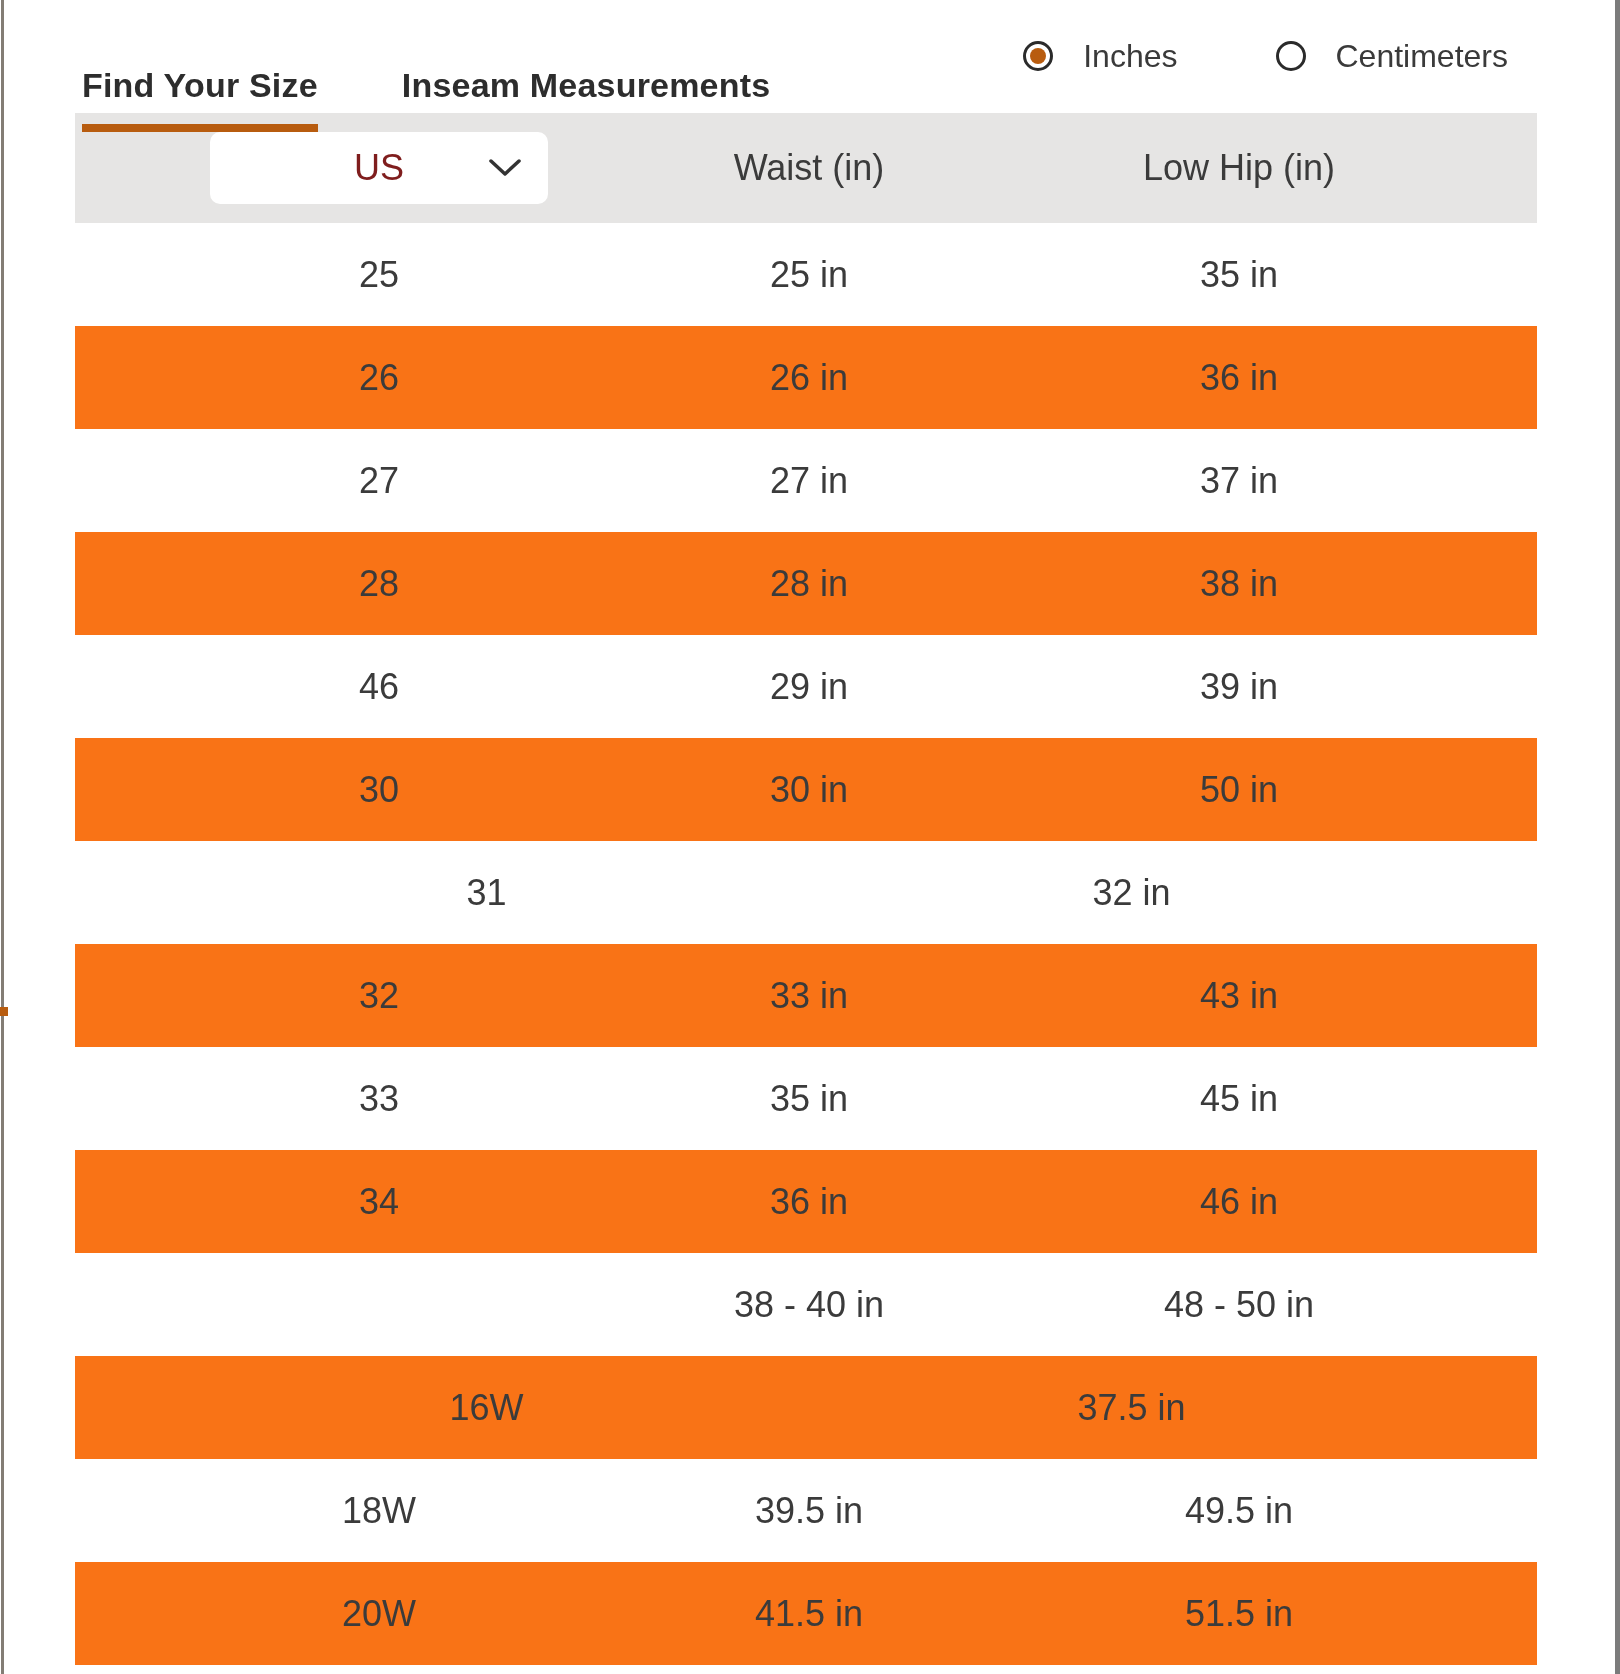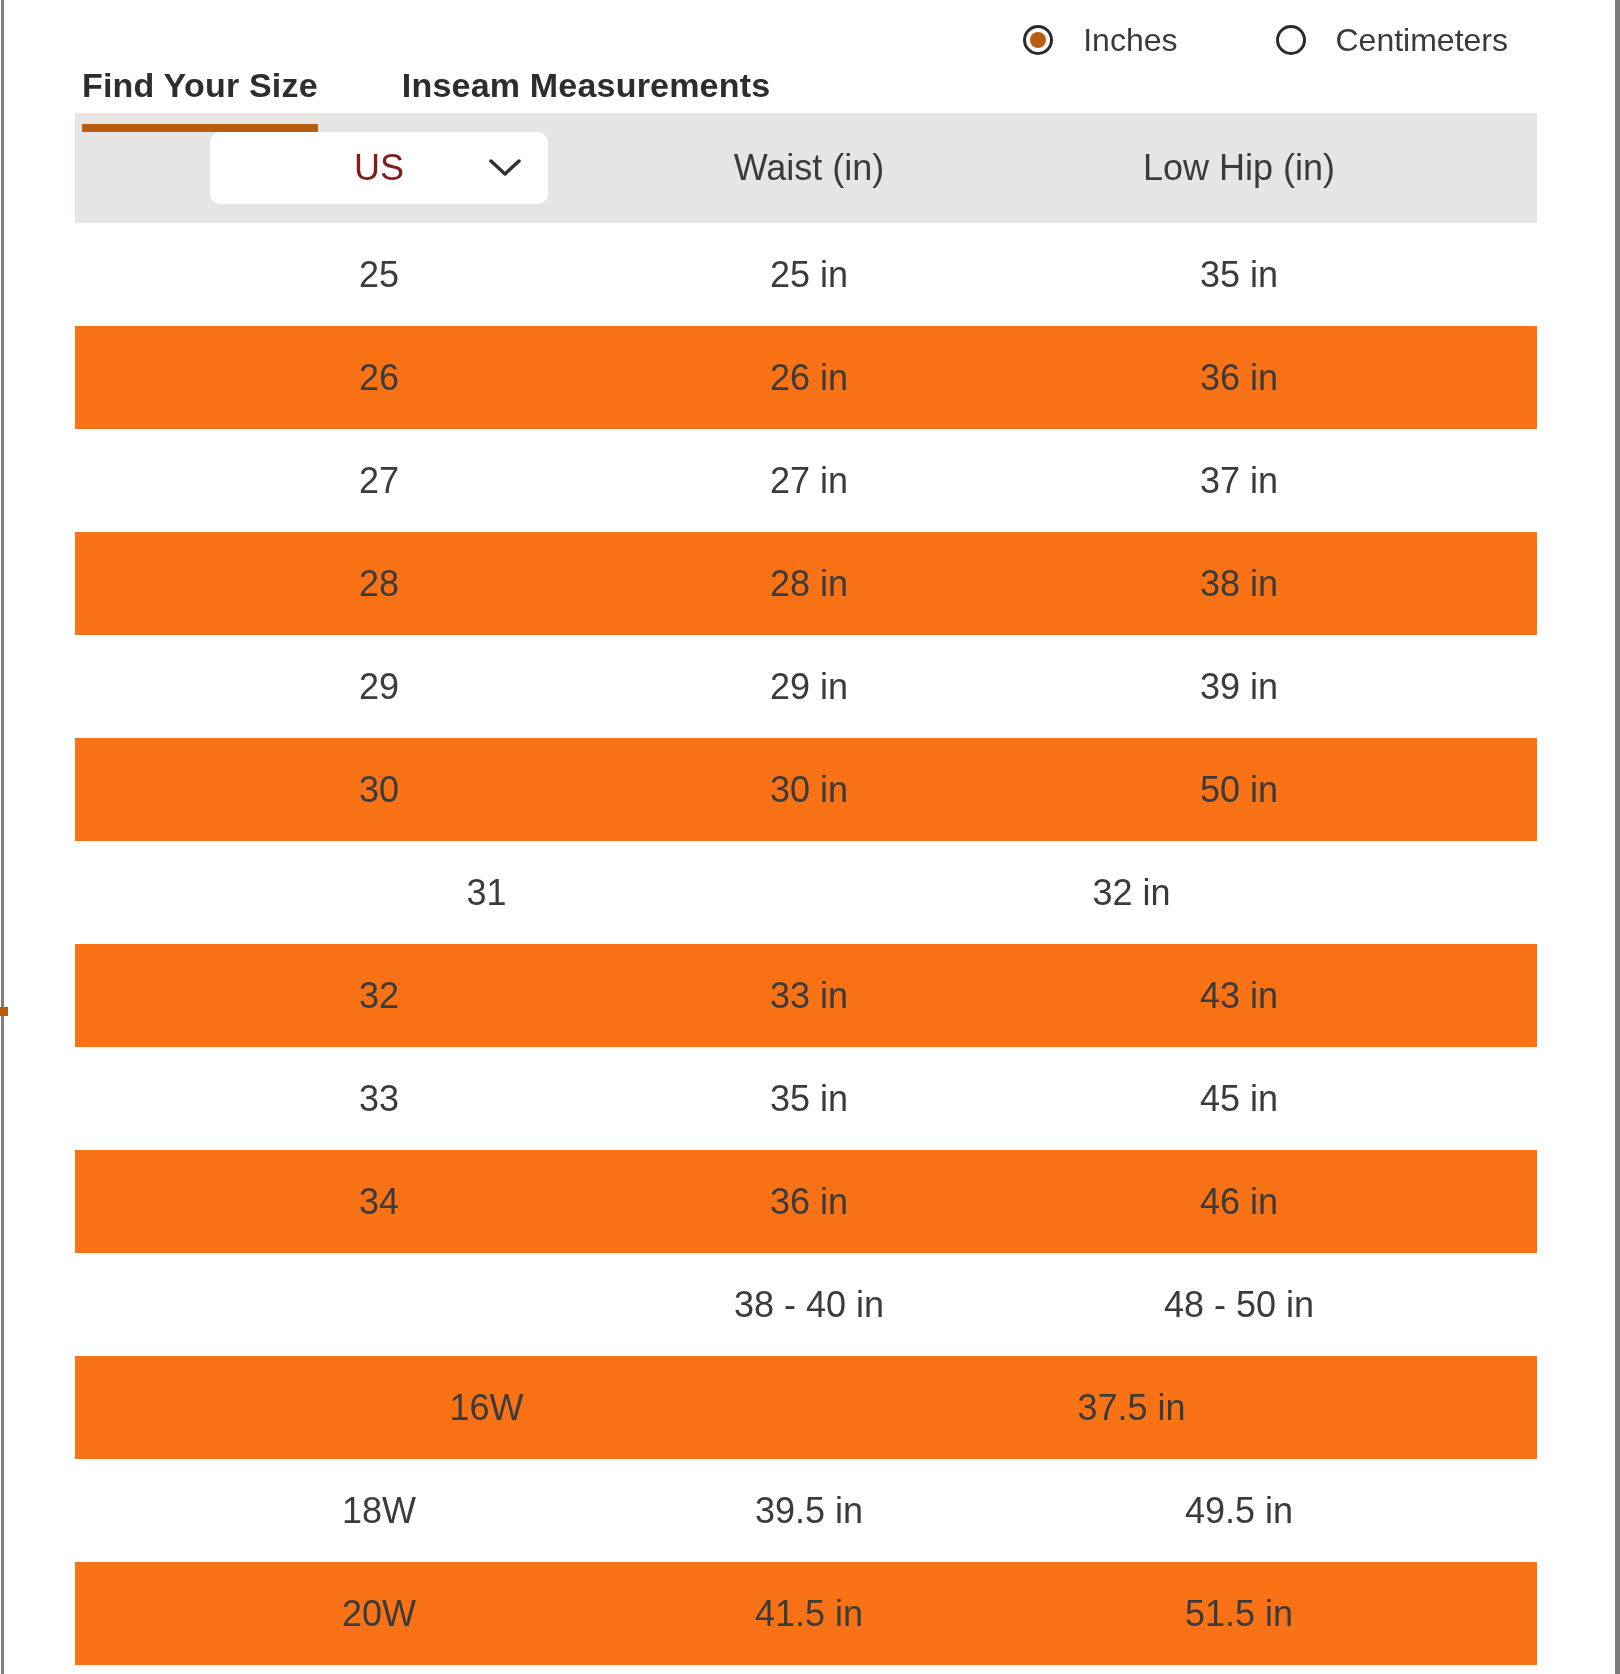--- a/index.html
+++ b/index.html
@@ -19,21 +19,21 @@
   
   .tabs { position:absolute; top:0; left:82px; display:flex; gap:84px; }
   .tab {
     font-size:34px; font-weight:700; color:#2d2d2d;
     padding:28px 0 19px; cursor:pointer; letter-spacing:0.2px;margin-top:38px;
   }
   .tab.active { border-bottom:8px solid #b85c0f; }
 
   
   .units {
-    position:absolute; top:0; right:112px; height:80px;
+    position:absolute; top:16px; right:112px; height:80px;
     display:flex; align-items:center; gap:98px;
   }
   .radio { display:flex; align-items:center; gap:30px; font-size:32px; color:#3a3a3a; cursor:pointer; }
   .rb {
     width:30px; height:30px; border-radius:50%;
     border:3px solid #2b2b2b; background:#fff;
     display:flex; align-items:center; justify-content:center;
   }
   .rb .dot { width:16px; height:16px; border-radius:50%; background:#b85c0f; }
 
@@ -115,21 +115,21 @@
         <div class="cell">27</div>
         <div class="cell">27 in</div>
         <div class="cell">37 in</div>
       </div>
       <div class="row alt">
         <div class="cell">28</div>
         <div class="cell">28 in</div>
         <div class="cell">38 in</div>
       </div>
       <div class="row">
-        <div class="cell">29</div>
+        <div class="cell">46</div>
         <div class="cell">29 in</div>
         <div class="cell">39 in</div>
       </div>
       <div class="row alt">
         <div class="cell">30</div>
         <div class="cell">30 in</div>
         <div class="cell">50 in</div>
       </div>
       <div class="row">
         <div class="cell">31</div>

